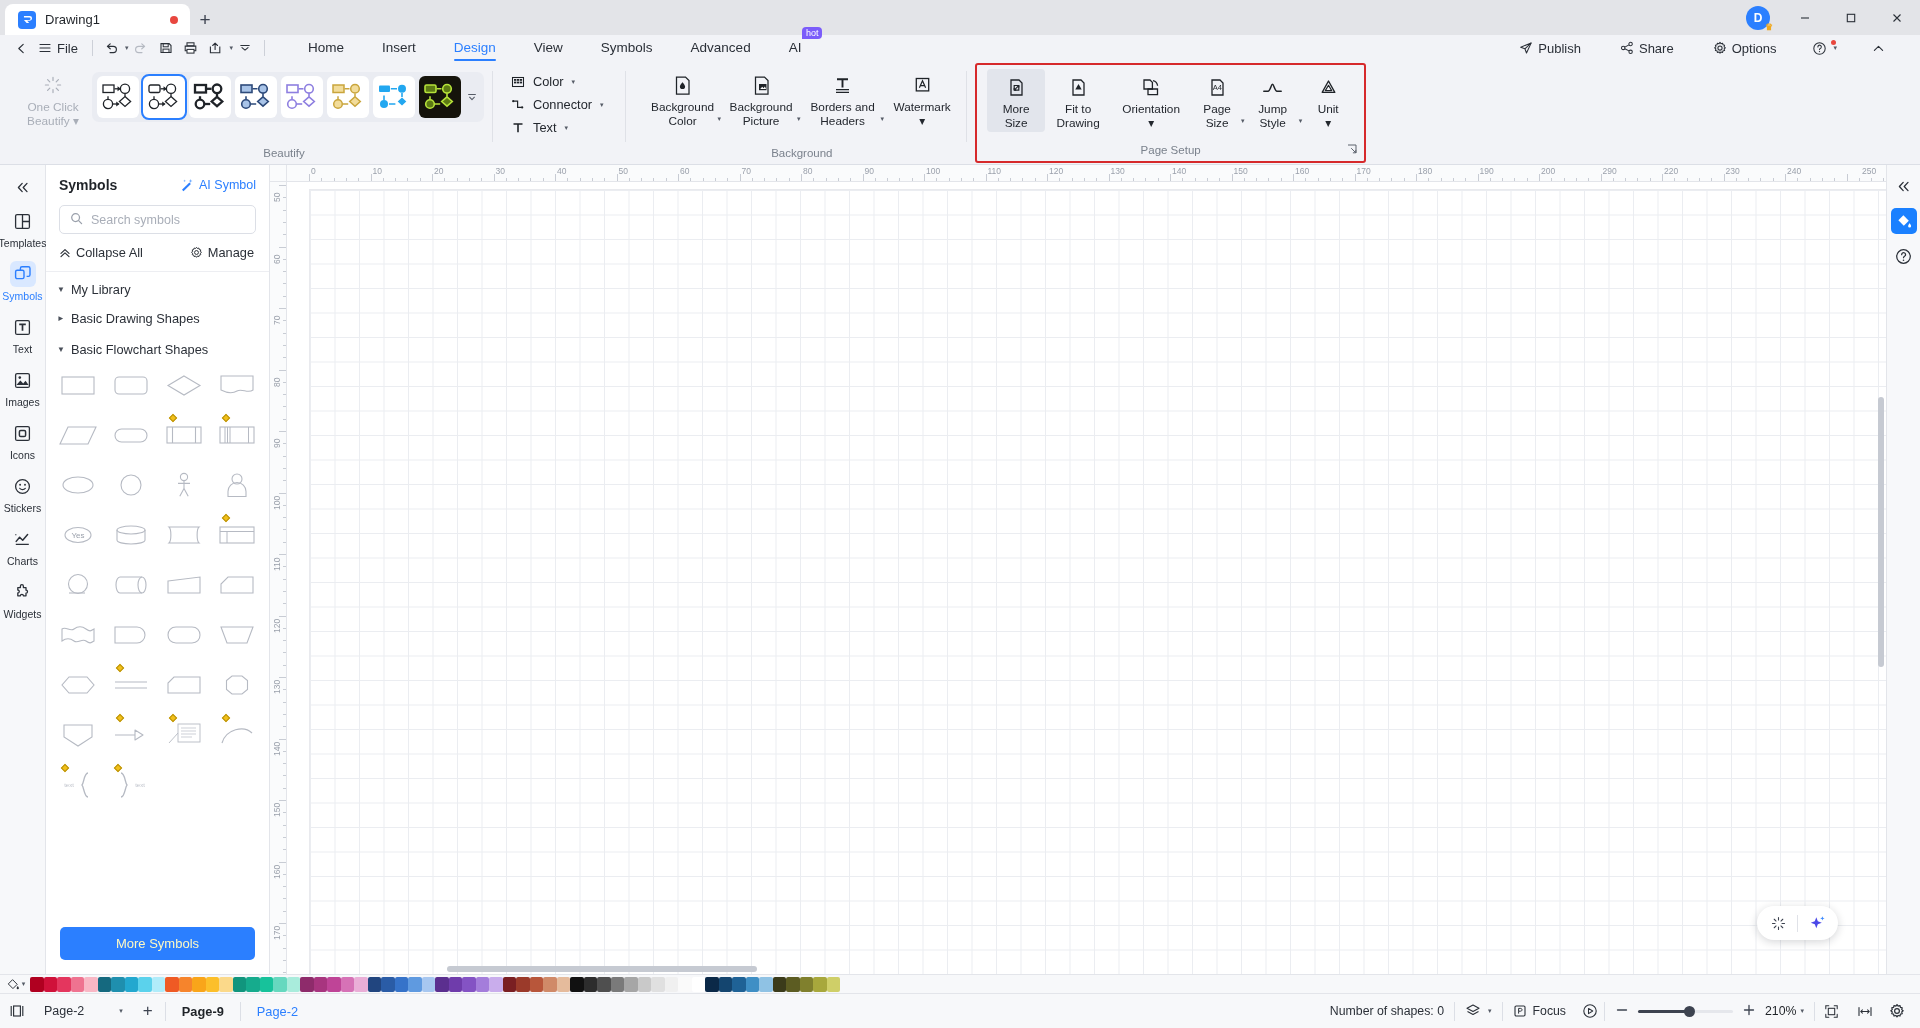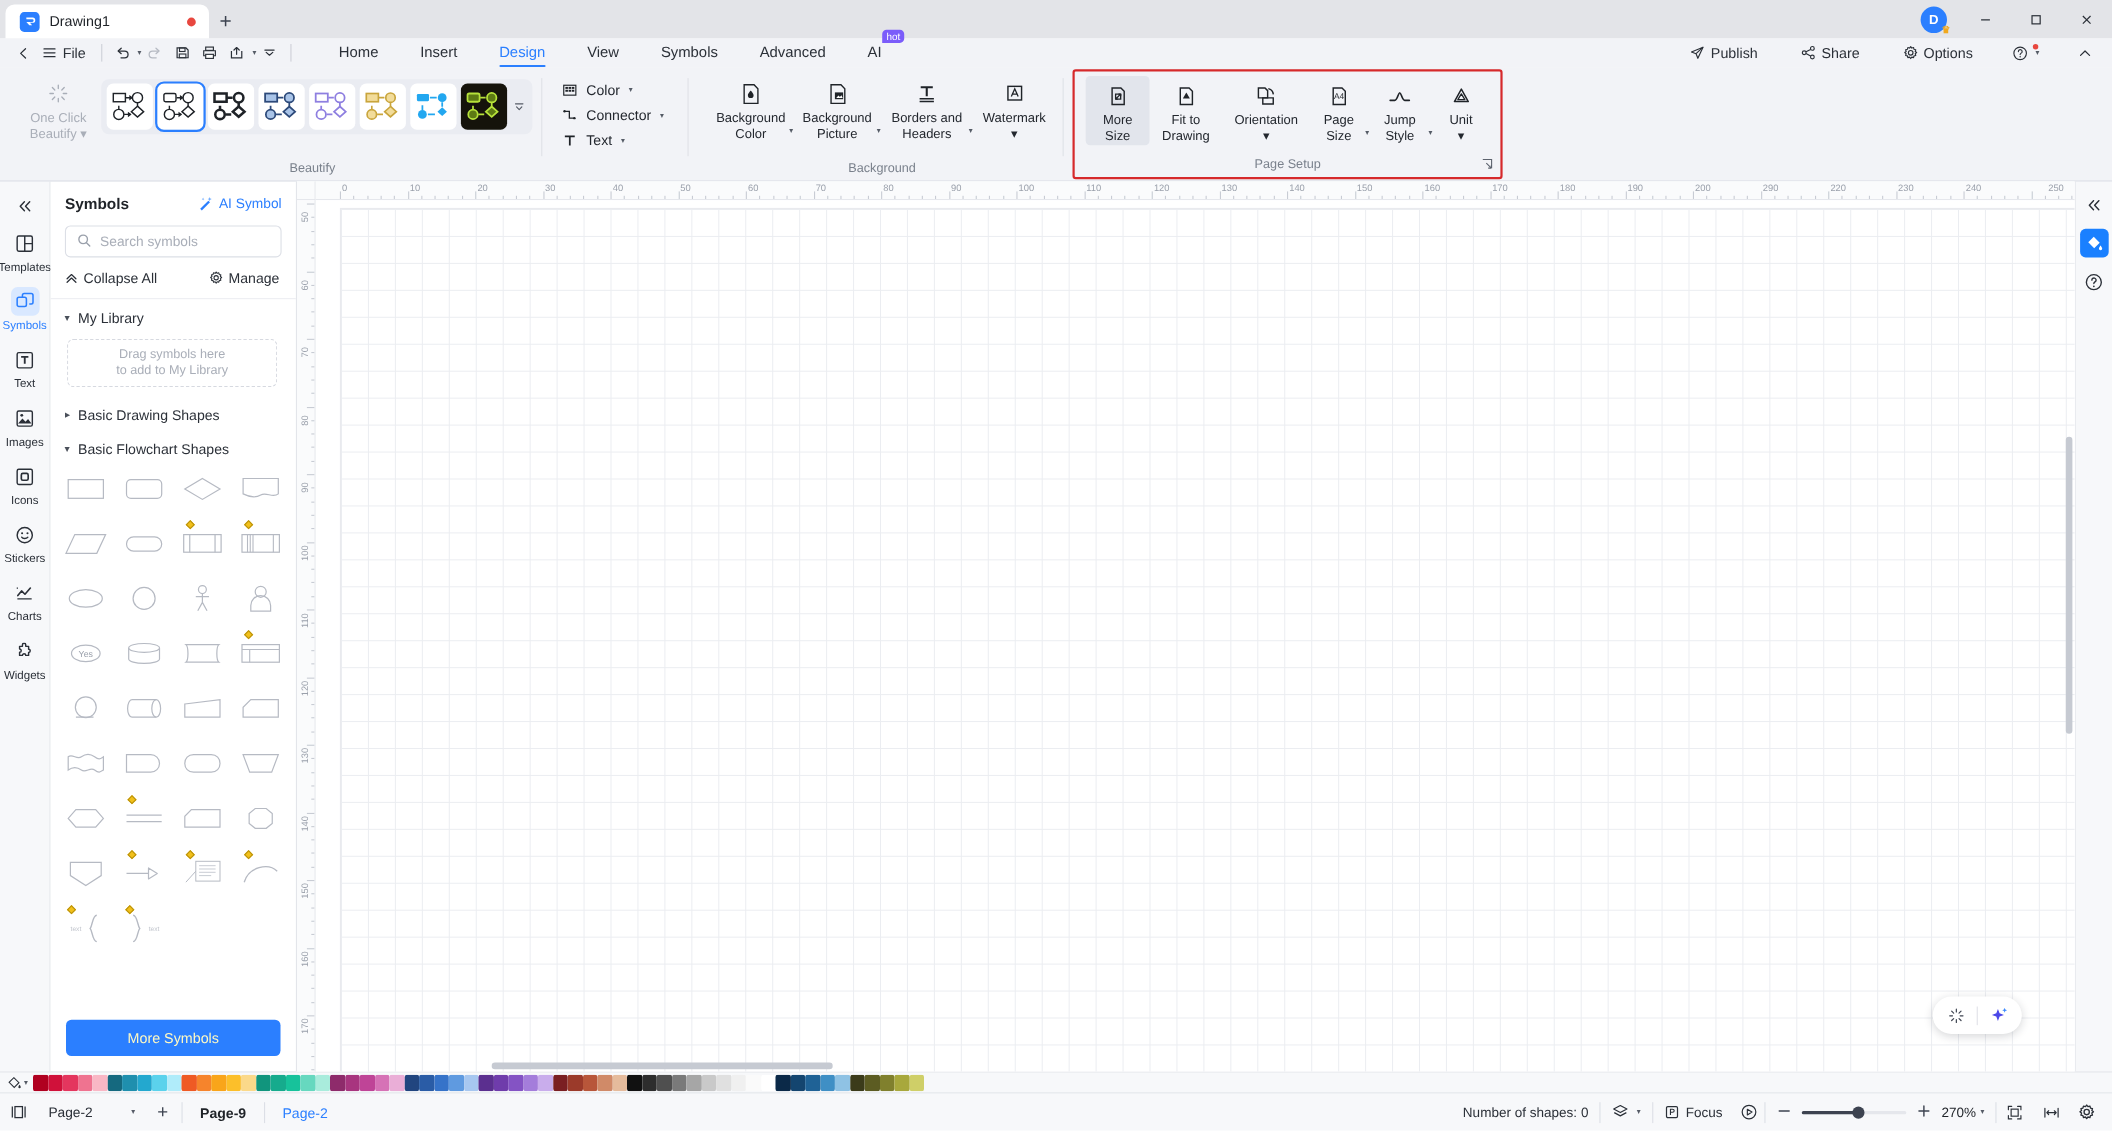--- a/index.html
+++ b/index.html
@@ -41,21 +41,21 @@
   .menubar { height:26px; background:#f2f3f7; display:flex; align-items:center; padding:0 9px; flex:none; position:relative; }
   .mb-icon { width:25px; height:22px; display:flex; align-items:center; justify-content:center; color:#3a3f47; border-radius:3px; }
   .mb-file { display:flex; align-items:center; gap:5px; padding:0 8px 0 4px; height:22px; color:#2b3038; font-size:13px;}
   .sep { width:1px; height:16px; background:#cdd0d8; margin:0 6px; }
   .caret { font-size:7px; color:#555b66; margin-left:1px; }
   .tabs { display:flex; align-items:center; gap:0; margin-left:18px; }
   .tab { padding:0 19px; height:26px; line-height:26px; font-size:13.5px; color:#2b3038; position:relative; white-space:nowrap;}
   .tab.active { color:#2b7fff; }
   .tab.active::after { content:""; position:absolute; left:19px; right:19px; bottom:0; height:2.5px; background:#2b7fff; border-radius:2px;}
   .hot { position:absolute; top:-8px; right:-2px; background:#7b5cfa; color:#fff; font-size:9px; border-radius:4px 4px 4px 0; padding:0px 4px; line-height:12px;}
-  .mb-right { position:absolute; right:10px; display:flex; align-items:center; gap:21px; }
+  .mb-right { position:absolute; right:27px; display:flex; align-items:center; gap:21px; }
   .mbr-item { display:flex; align-items:center; gap:5px; padding:0 9px; height:22px; font-size:13px; color:#2b3038; border-radius:3px;}
   .reddot { width:5px; height:5px; background:#e8473f; border-radius:50%; position:absolute; top:3px; right:7px;}
 
   
   .ribbon { height:104px; background:#f2f3f7; display:flex; align-items:stretch; flex:none; position:relative; border-bottom:1px solid #dcdfe6;}
   .grp { display:flex; flex-direction:column; position:relative; padding-top:6px; }
   .grp-body { flex:1; display:flex; align-items:flex-start; padding:0 8px; }
   .grp-title { text-align:center; font-size:11.5px; color:#7a818c; padding-bottom:4px; height:17px; }
   .grp-div { width:1px; background:#dfe1e7; margin:10px 0 22px 0; flex:none; }
 
@@ -756,24 +756,20 @@
             <span>Manage</span>
           </span>
         </div>
       </div>
 
       <div class="panel-scroll">
         <div class="sect">
           <div class="sect-h">
             <span class="tri">▼</span>
             <span>My Library</span>
-          </div>
-          <div class="dropzone">
-            <span>Drag symbols here</span>
-            <span>to add to My Library</span>
           </div>
         </div>
 
         <div class="sect" style="padding-top:12px;">
           <div class="sect-h">
             <span class="tri collapsed">▼</span>
             <span>Basic Drawing Shapes</span>
           </div>
         </div>
 
@@ -1414,21 +1410,21 @@
         <span class="zoomtrack">
           <span class="zoomfill"></span>
           <span class="zoomknob"></span>
         </span>
         <span>
           <svg width="14" height="14" viewBox="0 0 14 14">
               <path d="M2.5 7h9M7 2.5v9" stroke="#3d4350" stroke-width="1.3" stroke-linecap="round"></path>
             </svg>
         </span>
         <span class="zlabel">
-          <span>270%</span>
+          <span>210%</span>
           <span class="caret">▾</span>
         </span>
       </span>
       <span class="vdiv"></span>
       <span class="sr-item" style="padding:0 9px">
         <svg width="15" height="15" viewBox="0 0 15 15">
             <rect x="4.3" y="4.3" width="6.4" height="6.4" fill="none" stroke="#2b3038" stroke-width="1.05"></rect>
             <path d="M1.8 4.8V1.8h3M13.2 4.8V1.8h-3M1.8 10.2v3h3M13.2 10.2v3h-3" fill="none" stroke="#2b3038" stroke-width="1.05" stroke-linecap="round"></path>
           </svg>
       </span>

